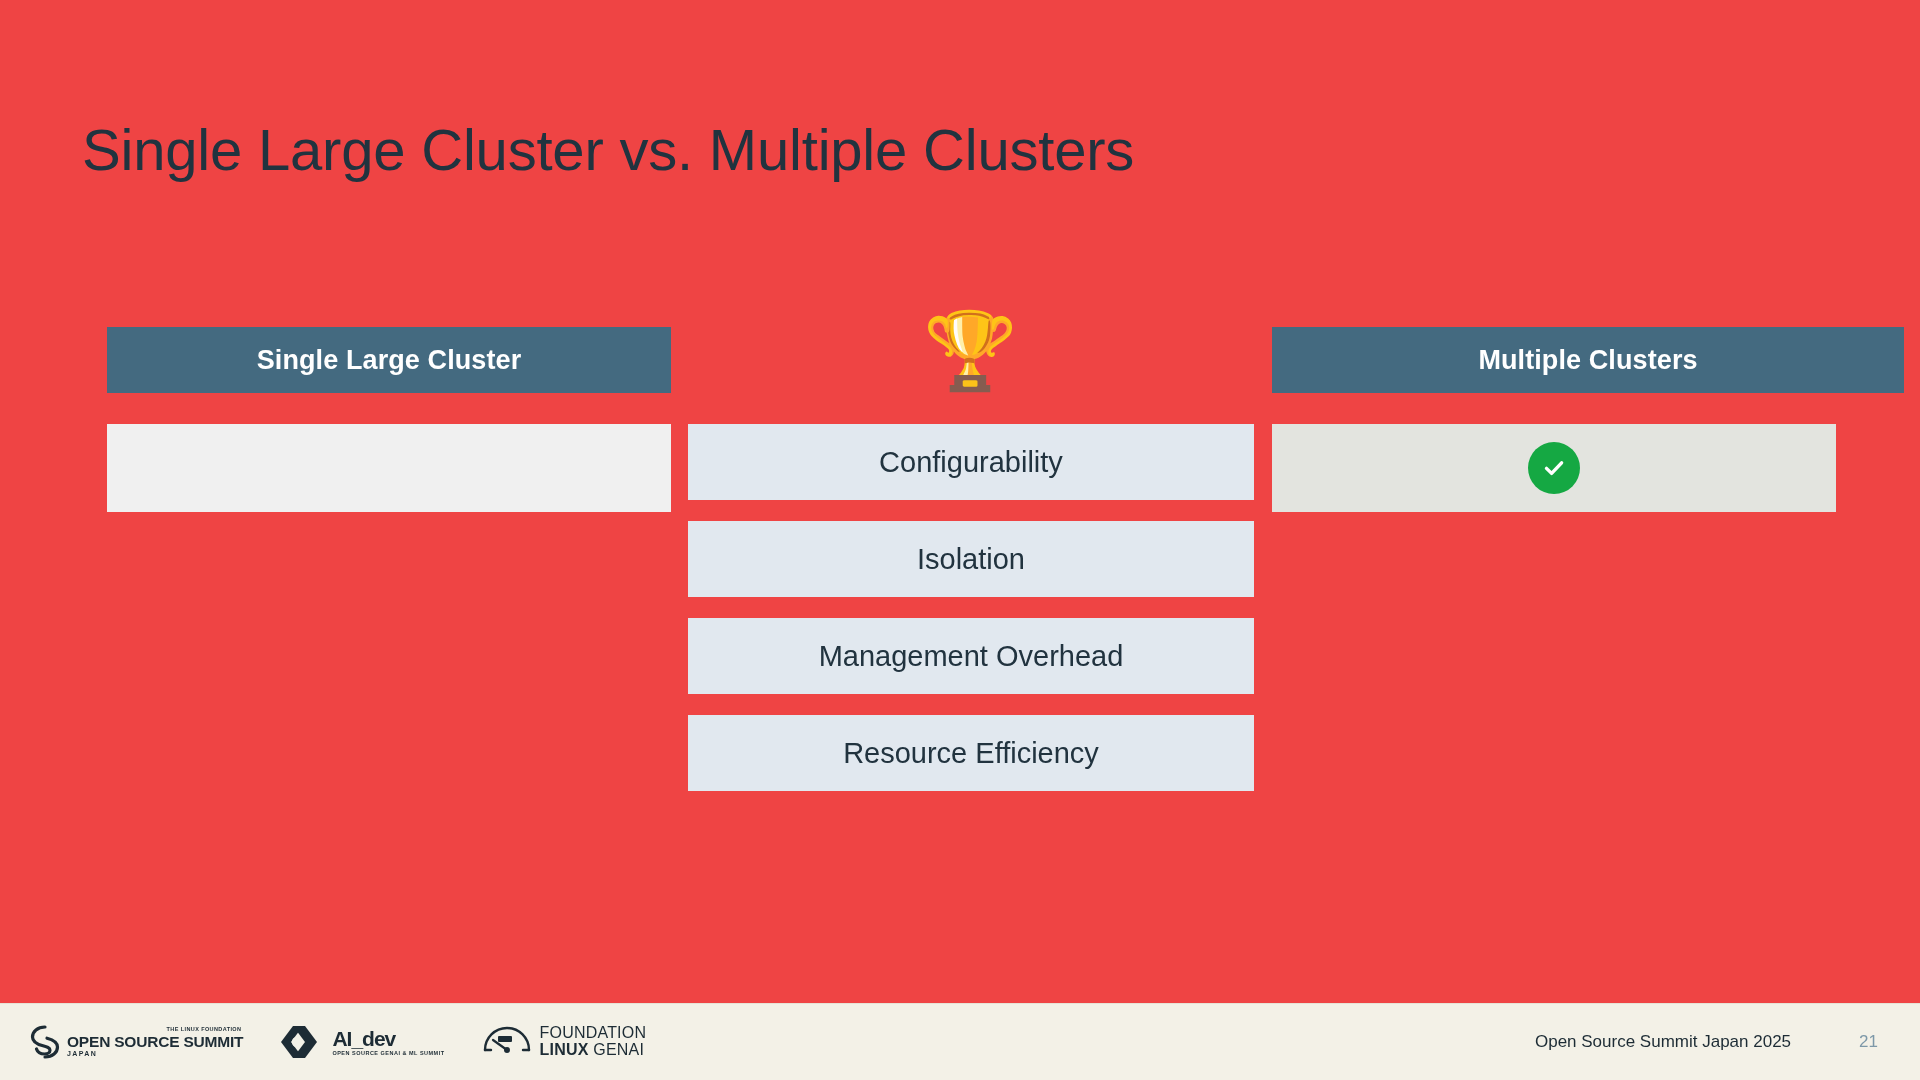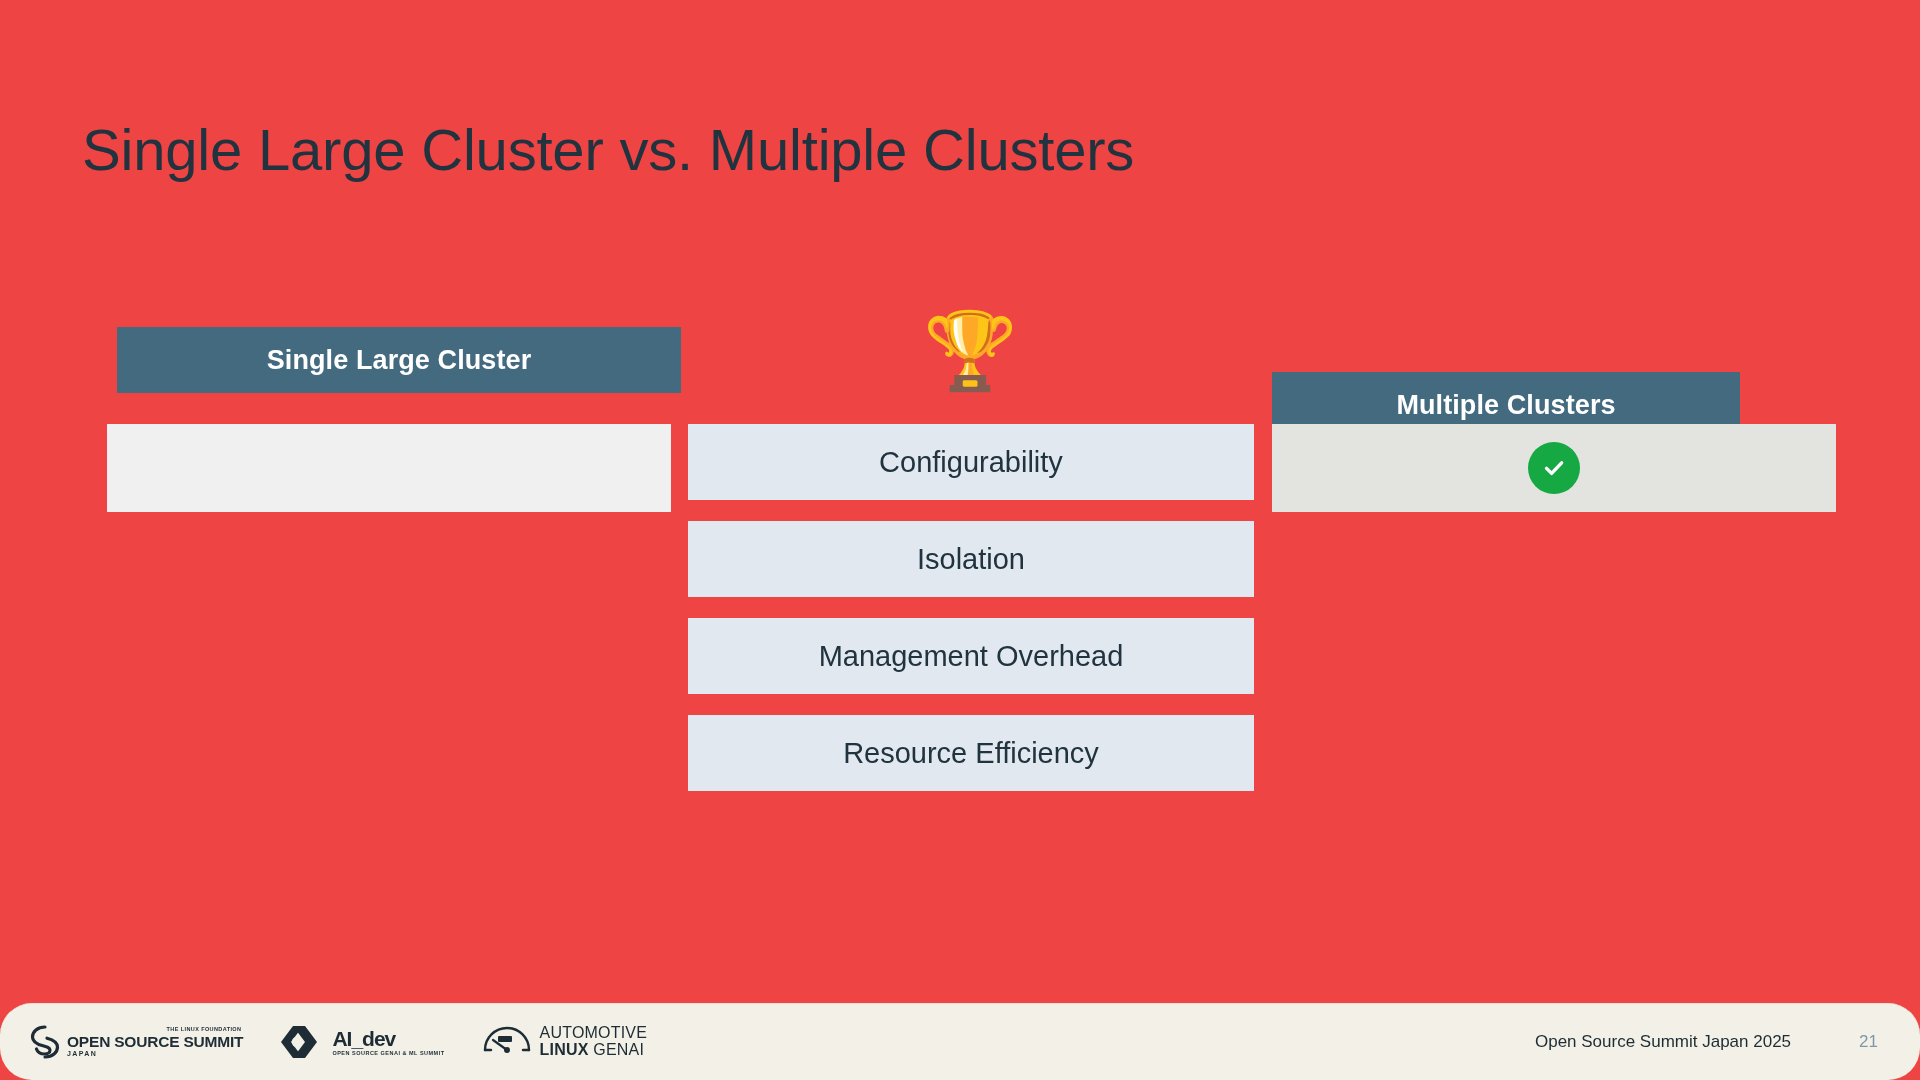--- a/index.html
+++ b/index.html
@@ -51,22 +51,22 @@
     height: 66px;
     background: #446a80;
     color: #ffffff;
     font-size: 27px;
     font-weight: 700;
     display: flex;
     align-items: center;
     justify-content: center;
     letter-spacing: 0.1px;
   }
-  .hdr-left  { left: 117px;  width: 564px; }
-  .hdr-right { left: 1272px; width: 468px; margin-top: 45px; }
+  .hdr-left  { left: 107px;  width: 564px; }
+  .hdr-right { left: 1272px; width: 632px; }
 
   
   .trophy {
     position: absolute;
     left: 688px;
     width: 566px;
     top: 296px;
     height: 110px;
     display: flex;
     align-items: center;
@@ -140,21 +140,20 @@
 
   
   .footer {
     position: absolute;
     left: 0;
     bottom: 0;
     width: 1920px;
     height: 76px;
     background: #f3f1e7;
     border-top: 1px solid #e6e3d6;
-    border-radius: 32px;
   }
   .footer-logos {
     position: absolute;
     left: 30px;
     top: 0;
     height: 76px;
     display: flex;
     align-items: center;
     gap: 36px;
   }
@@ -312,21 +311,21 @@
 
       <div class="logo">
         <svg width="52" height="32" viewBox="0 0 52 32" aria-hidden="true">
           <path d="M4 24 A22 22 0 0 1 48 24" fill="none" stroke="#1d2c35" stroke-width="2.4" stroke-linecap="round"></path>
           <path d="M4 24 L10 24 M48 24 L42 24" stroke="#1d2c35" stroke-width="2.4" stroke-linecap="round"></path>
           <rect x="17" y="10" width="14" height="6" rx="1" fill="#1d2c35"></rect>
           <line x1="26" y1="24" x2="12" y2="14" stroke="#1d2c35" stroke-width="2.2" stroke-linecap="round"></line>
           <circle cx="26" cy="24" r="3" fill="#1d2c35"></circle>
         </svg>
         <div class="als-text">
-          <div class="als-line1">AUTOMOTIVE</div>
+          <div class="als-line1">FOUNDATION</div>
           <div class="als-line2">
             <b>LINUX</b>
             <span> GENAI</span>
           </div>
         </div>
       </div>
 
     </div>
 
     <div class="footer-right">

